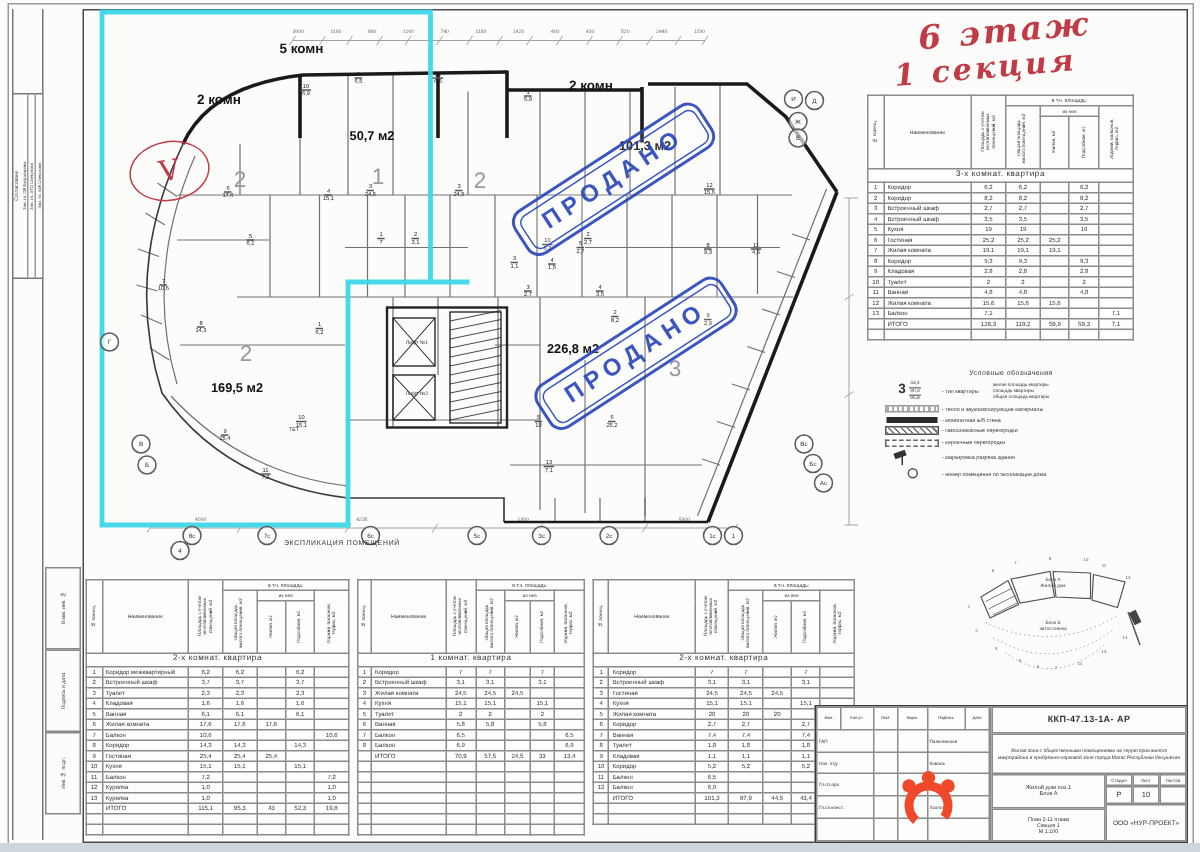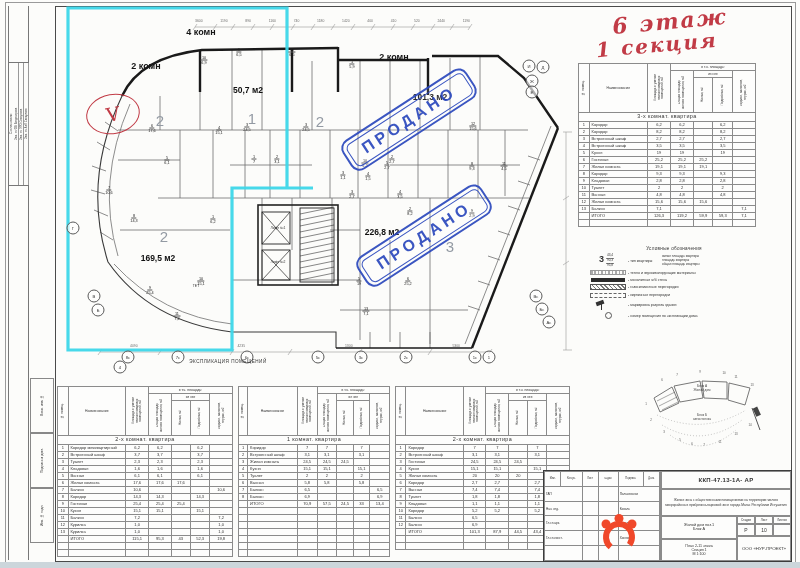--- a/index.html
+++ b/index.html
@@ -131,21 +131,21 @@
       <path d="M100,352 H490"></path>
       <path d="M98,355 L102,349 M158,355 L162,349 M230,355 L234,349 M288,355 L292,349 M358,355 L362,349 M428,355 L432,349 M488,355 L492,349"></path>
       <path d="M566,132 V350 M563,132 H572 M563,350 H572 M563,200 L569,196 M563,265 L569,261"></path>
     </g>
 
     <path d="M313,188 H232 V350 H68 V8 H287 V188" stroke="#3dd7e9" stroke-width="3.2" fill="none" opacity="0.95" stroke-linejoin="miter"></path>
   </svg>
 
   <div id="ov" class="abs" style="left:0;top:0;width:800px;height:568px;pointer-events:none;">
       <div class="komn" style="left: 146px; top: 66px;">2 комн</div>
-      <div class="komn" style="left: 201px; top: 32px;">4 комн</div>
+      <div class="komn" style="left: 201px; top: 32px;">5 комн</div>
       <div class="komn" style="left: 394px; top: 57px;">2 комн</div>
       <div class="area" style="left: 248px; top: 90px;">50,7 м2</div>
       <div class="area" style="left: 430px; top: 97px; text-align: right;">101,3 м2</div>
       <div class="area" style="left: 158px; top: 258px;">169,5 м2</div>
       <div class="area" style="left: 382px; top: 232px;">226,8 м2</div>
       <div class="aptnum" style="left: 160px; top: 120px;">2</div>
       <div class="aptnum" style="left: 252px; top: 118px;">1</div>
       <div class="aptnum" style="left: 320px; top: 121px;">2</div>
       <div class="aptnum" style="left: 164px; top: 236px;">2</div>
       <div class="aptnum" style="left: 450px; top: 246px;">3</div>

